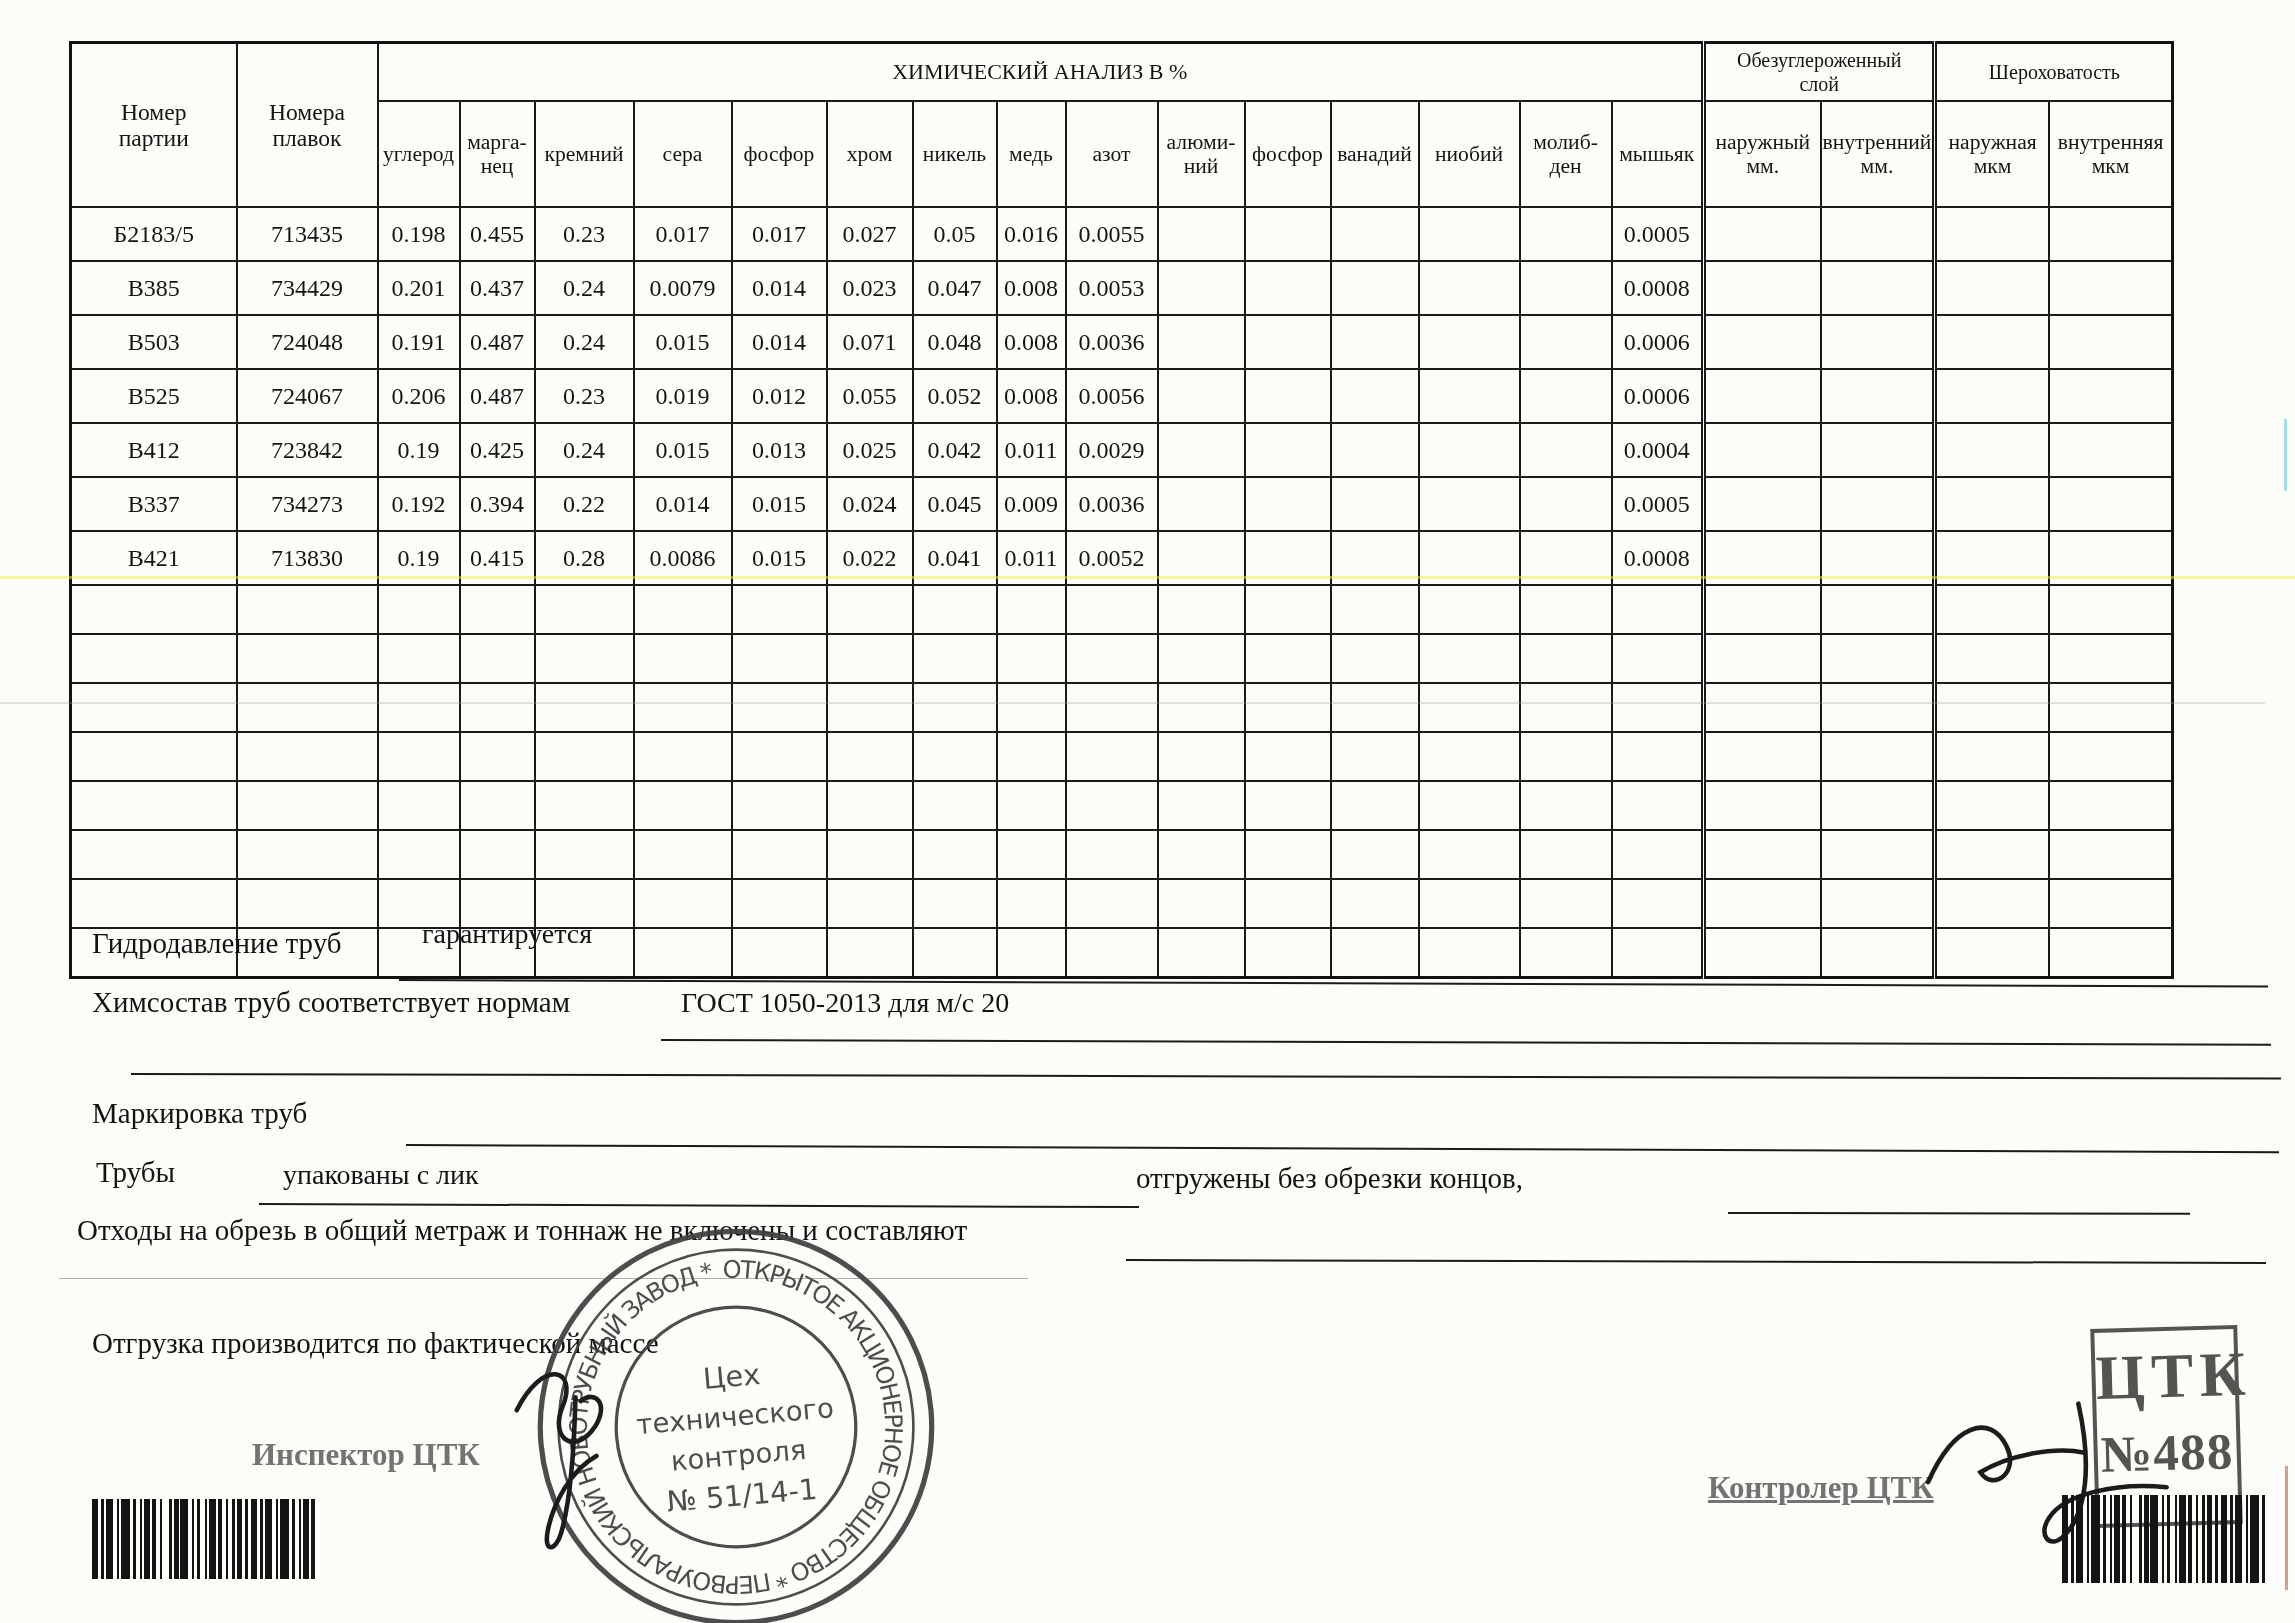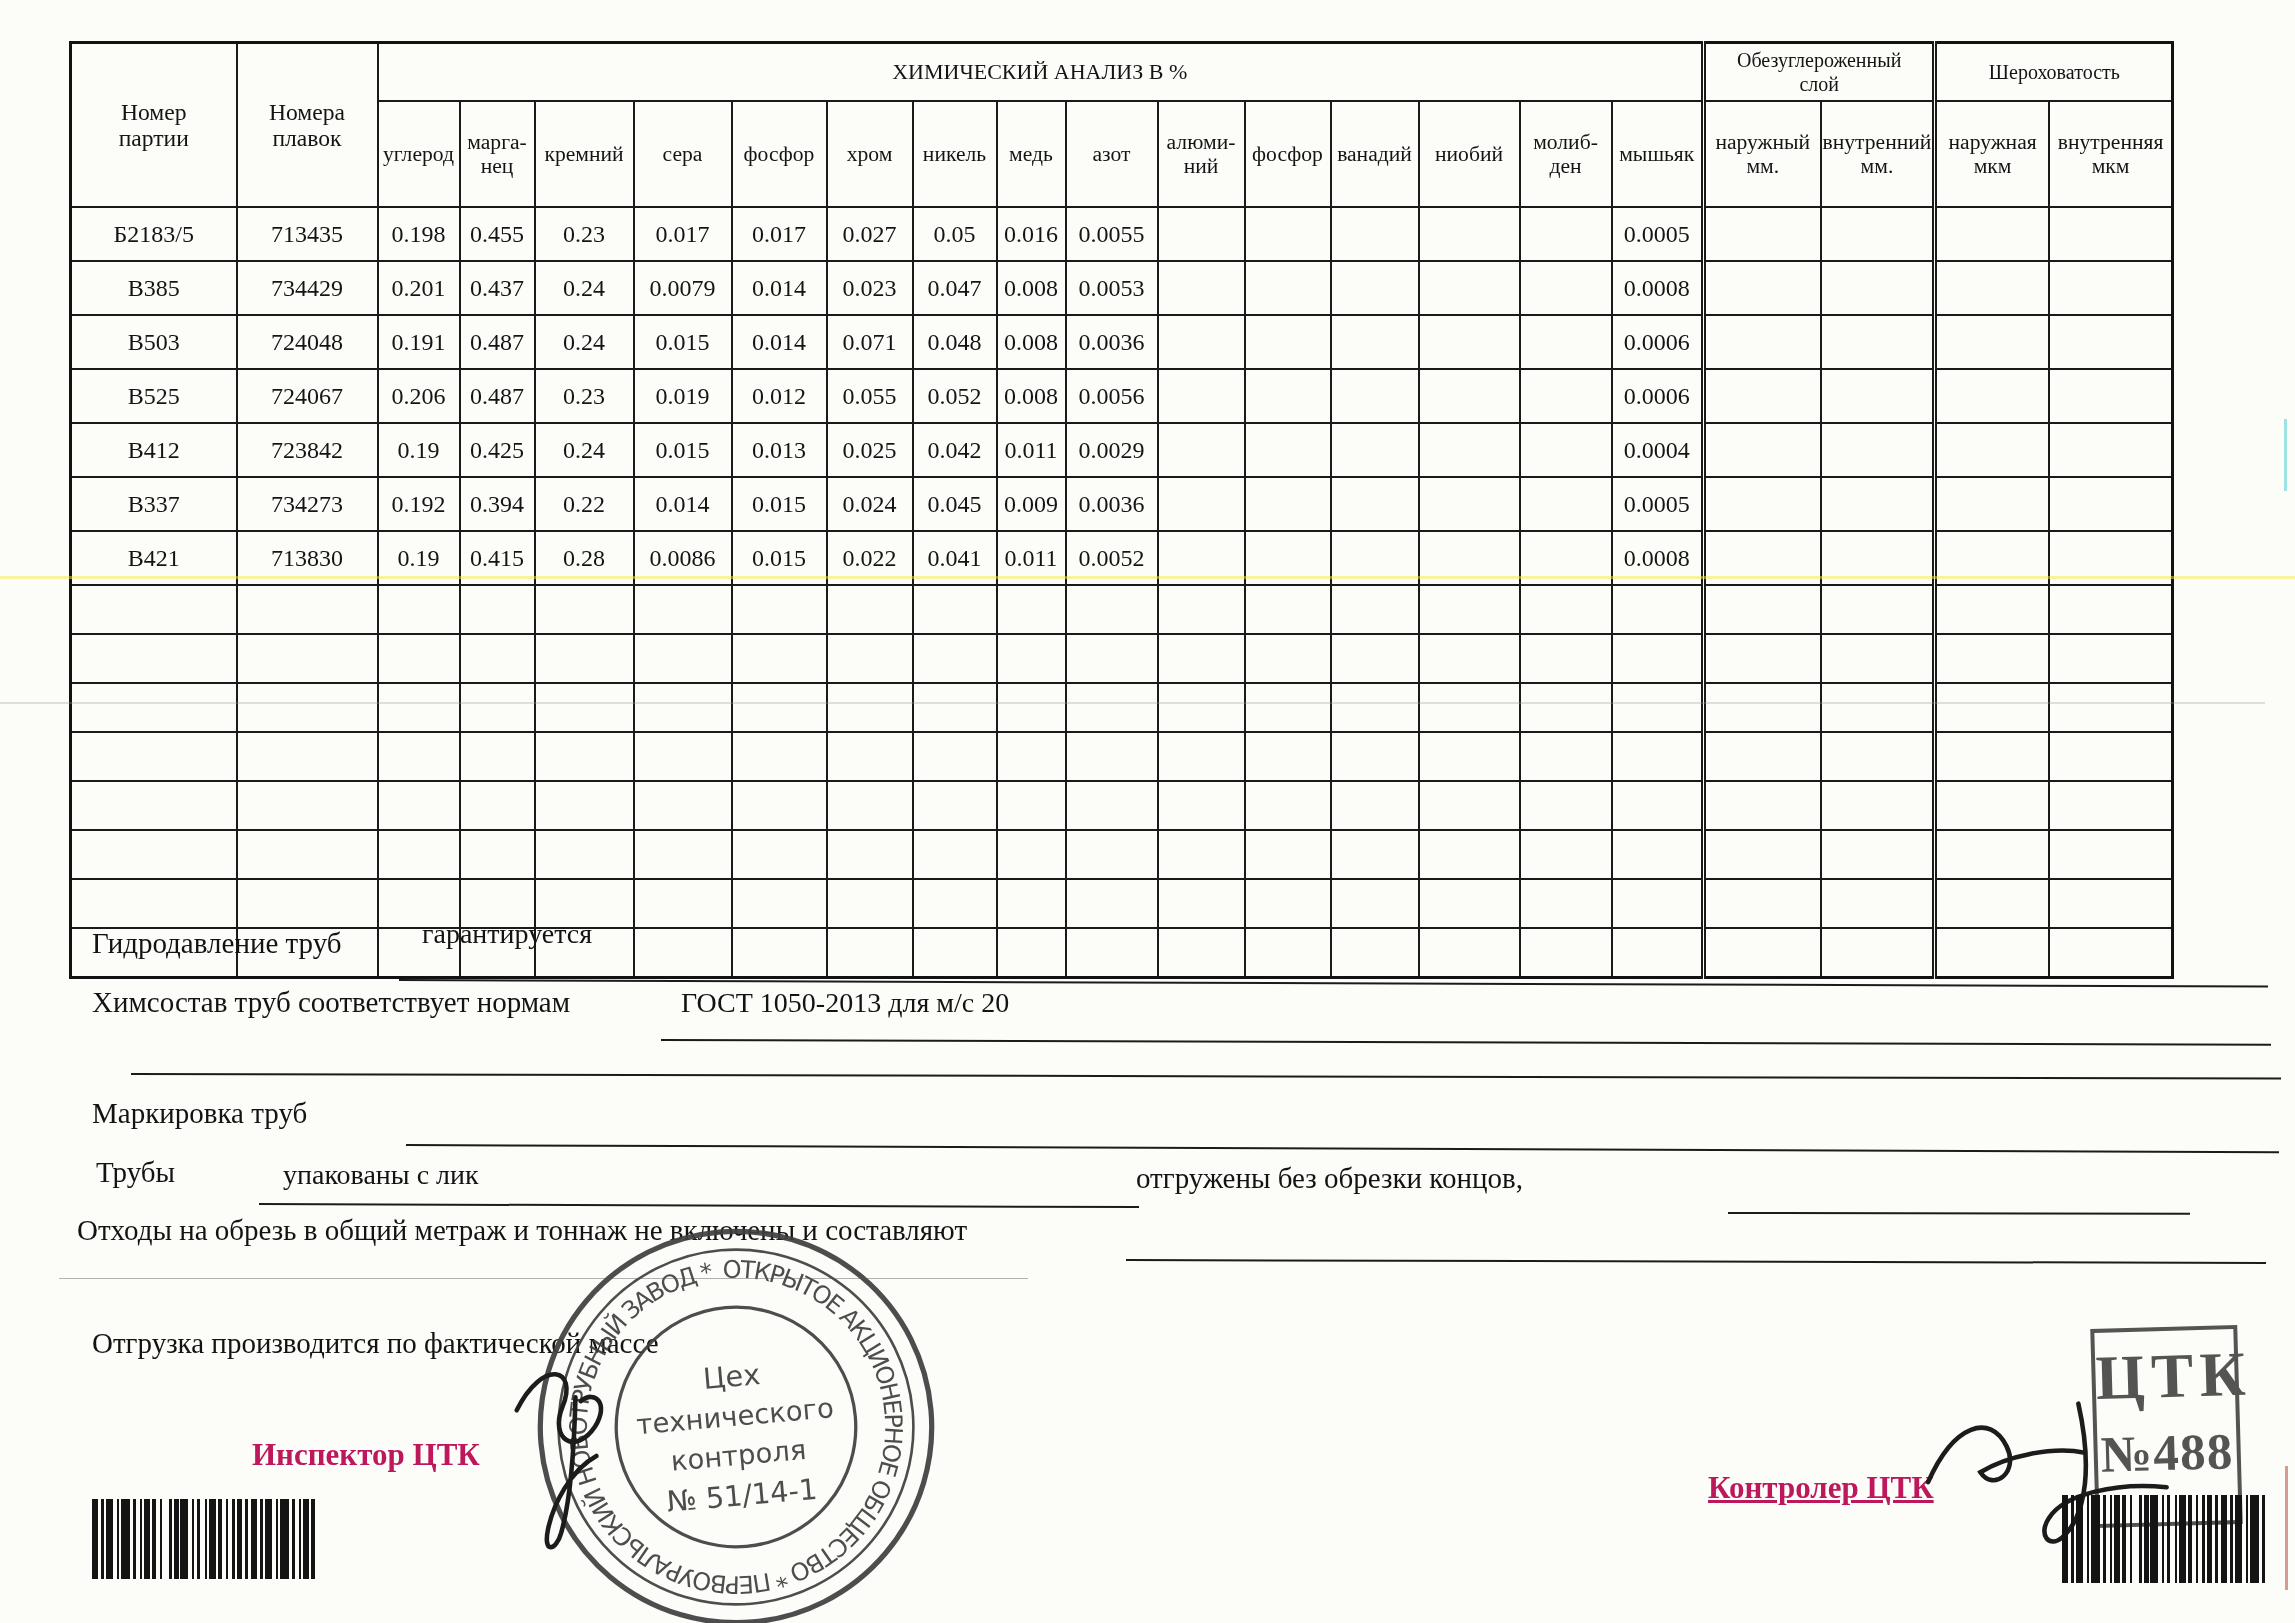--- a/index.html
+++ b/index.html
@@ -25,21 +25,21 @@
   tr.hr1 th{height:54px;font-size:22px;}
   tr.hr1 th.tall{font-size:23.6px;}
   tr.hr2 th{height:102px;font-size:21.6px;}
   tr.hr1 th.group-small{font-size:20px;line-height:1.2;}
   tbody td{height:50px;font-size:24px;}
   tbody tr.empty td{height:45px;font-size:19.6px;}
   .dbl{border-left:5.2px double #1a1a1a !important;}
   
   .ftxt{position:absolute;font-size:29px;white-space:nowrap;color:#131313;}
   .fval{position:absolute;font-size:28px;white-space:nowrap;color:#131313;}
-  .fbold{position:absolute;font-size:31px;font-weight:bold;white-space:nowrap;color:#be185d;}
+  .fbold{position:absolute;font-size:31px;font-weight:bold;white-space:nowrap;color:#737373;}
   .rule{position:absolute;height:2px;background:#1b1b1b;transform-origin:left center;}
   
   .round-stamp{position:absolute;left:520px;top:1211px;width:432px;height:432px;opacity:.92;}
   .box-stamp{
     position:absolute;left:2093px;top:1327px;width:139px;height:191px;
     border:4.6px solid #424242;transform:rotate(-1.6deg);
     color:#424242;text-align:center;opacity:.9;
   }
   .box-stamp .l1{font-size:63px;font-weight:bold;letter-spacing:6.5px;margin-top:9.2px;font-family:"Liberation Serif",serif;}
   .box-stamp .l2{font-size:51px;font-weight:bold;letter-spacing:1.3px;margin-top:10.5px;font-family:"Liberation Serif",serif;}

